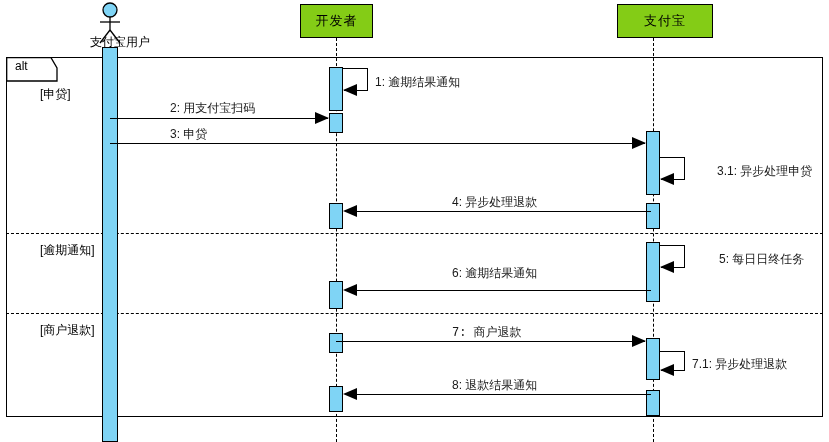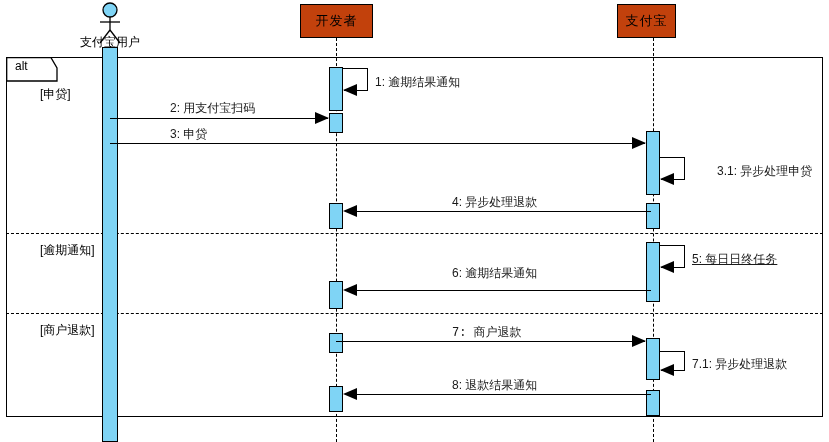--- a/index.html
+++ b/index.html
@@ -14,38 +14,38 @@
     position: relative;
     width: 829px;
     height: 442px;
     background: #ffffff;
     overflow: hidden;
   }
   
   .head-box {
     position: absolute;
     box-sizing: border-box;
-    background: #c2410c;
+    background: #84cc16;
     border: 1.5px solid #000000;
     color: #000000;
     font-size: 13px;
     display: flex;
     align-items: center;
     justify-content: center;
     letter-spacing: 1px;
   }
   .actor {
     position: absolute;
   }
   .actor-label {
     position: absolute;
     font-size: 12px;
     color: #000;
     white-space: nowrap;
-    text-align: center;
+    text-align: right;
   }
   
   .lifeline {
     position: absolute;
     width: 0;
     border-left: 1.4px dashed #000000;
   }
   .activation {
     position: absolute;
     box-sizing: border-box;
@@ -142,21 +142,21 @@
     <line x1="22" y1="28" x2="12" y2="41" stroke="#000000" stroke-width="1.3"></line>
     <line x1="22" y1="28" x2="32" y2="41" stroke="#000000" stroke-width="1.3"></line>
   </svg>
   <div class="actor-label" style="left:70px; top:34px; width:80px;">支付宝用户</div>
   <div class="lifeline" style="left:110px; top:46px; height:396px;"></div>
   <div class="activation" style="left:102px; top:47px; width:16px; height:395px;"></div>
 
   <div class="head-box" style="left:300px; top:4px; width:73px; height:34px;">开发者</div>
   <div class="lifeline" style="left:336px; top:38px; height:404px;"></div>
 
-  <div class="head-box" style="left:617px; top:4px; width:59px; height:34px;">支付宝</div>
+  <div class="head-box" style="left:617px; top:4px; width:96px; height:34px;">支付宝</div>
   <div class="lifeline" style="left:653px; top:38px; height:404px;"></div>
 
   <div class="activation" style="left:329px; top:67px; width:14px; height:44px;"></div>
   <div class="msg-line" style="left:343px; top:68px; width:25px;"></div>
   <div class="msg-vline" style="left:367px; top:68px; height:22px;"></div>
   <div class="msg-line" style="left:344px; top:90px; width:24px;"></div>
   <div class="arrow-left" style="left:343px; top:84px;"></div>
   <div class="msg-label" style="left:375px; top:74px;">1: 逾期结果通知</div>
 
   <div class="msg-line" style="left:110px; top:118px; width:218px;"></div>
@@ -179,21 +179,21 @@
   <div class="msg-line" style="left:350px; top:211px; width:301px;"></div>
   <div class="arrow-left" style="left:343px; top:205px;"></div>
   <div class="msg-label" style="left:452px; top:194px;">4: 异步处理退款</div>
   <div class="activation" style="left:329px; top:203px; width:14px; height:26px;"></div>
 
   <div class="activation" style="left:646px; top:242px; width:14px; height:60px;"></div>
   <div class="msg-line" style="left:660px; top:245px; width:25px;"></div>
   <div class="msg-vline" style="left:684px; top:245px; height:22px;"></div>
   <div class="msg-line" style="left:661px; top:267px; width:24px;"></div>
   <div class="arrow-left" style="left:660px; top:261px;"></div>
-  <div class="msg-label" style="left:692px; top:251px;text-decoration:underline;">5: 每日日终任务</div>
+  <div class="msg-label" style="left:719px; top:251px;">5: 每日日终任务</div>
 
   <div class="msg-line" style="left:350px; top:290px; width:301px;"></div>
   <div class="arrow-left" style="left:343px; top:284px;"></div>
   <div class="msg-label" style="left:452px; top:265px;">6: 逾期结果通知</div>
   <div class="activation" style="left:329px; top:281px; width:14px; height:28px;"></div>
 
   <div class="activation" style="left:329px; top:333px; width:14px; height:20px;"></div>
   <div class="msg-line" style="left:336px; top:341px; width:309px;"></div>
   <div class="arrow-right" style="left:632px; top:335px;"></div>
   <div class="msg-label" style="left:452px; top:324px;font-family:Liberation Mono, monospace;">7: 商户退款</div>

